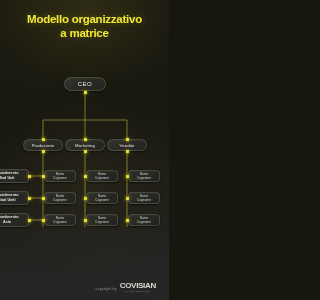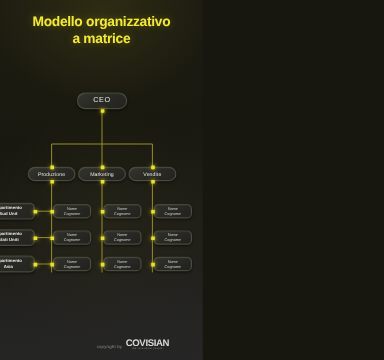--- a/index.html
+++ b/index.html
@@ -76,21 +76,21 @@
 
   .dot {
     position:absolute; width:3px; height:3px;
     background:#e9e02f; border-radius:0.5px;
     box-shadow:0 0 3px rgba(233,224,47,0.85), 0 0 6px rgba(233,224,47,0.35);
     z-index:4;
   }
 
   
   .footer {
-    position:absolute; right:28px; bottom:8px;
+    position:absolute; right:13px; bottom:8px;
     display:flex; align-items:flex-end; gap:3px;
     z-index:5;
   }
   .cr { font-size:3.6px; color:#8e8e8a; letter-spacing:0.15px; padding-bottom:1.5px; }
   .logo { display:flex; flex-direction:column; align-items:center; }
   .logo .lg-name {
     font-size:8px; font-weight:bold; color:#d8d8d4;
     letter-spacing:-0.3px; line-height:8px;
   }
   .logo .lg-tag {

